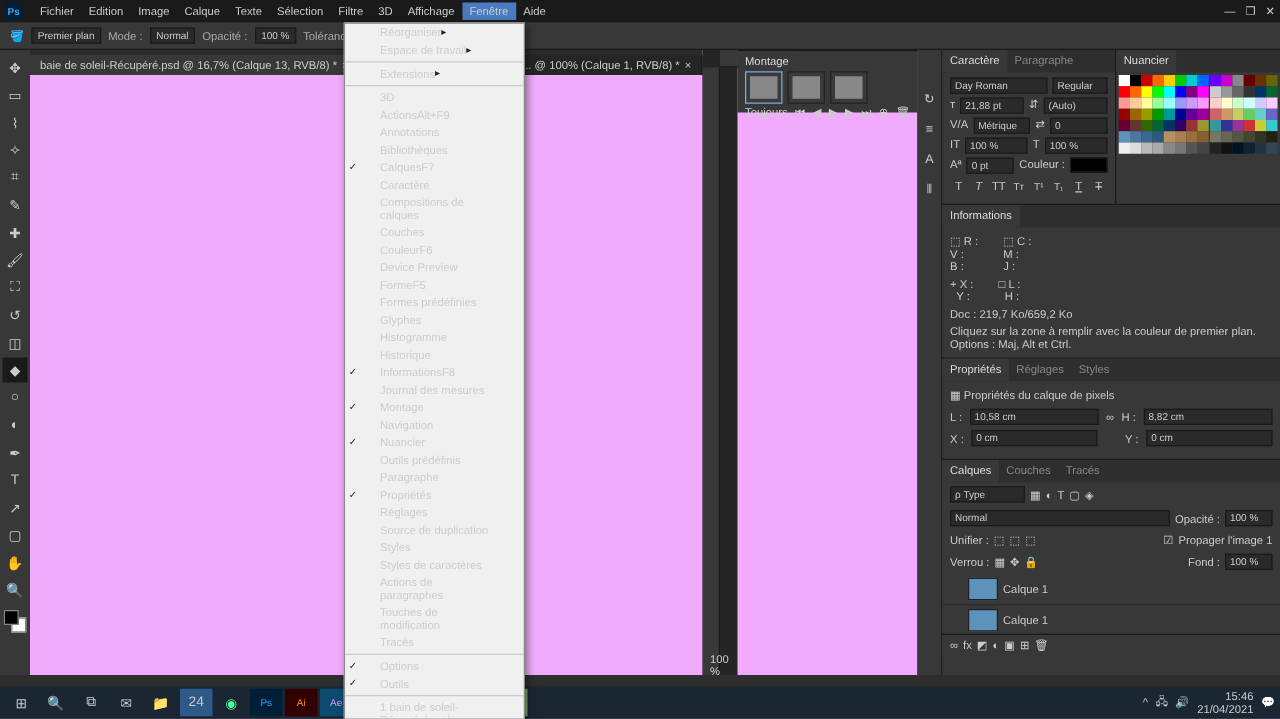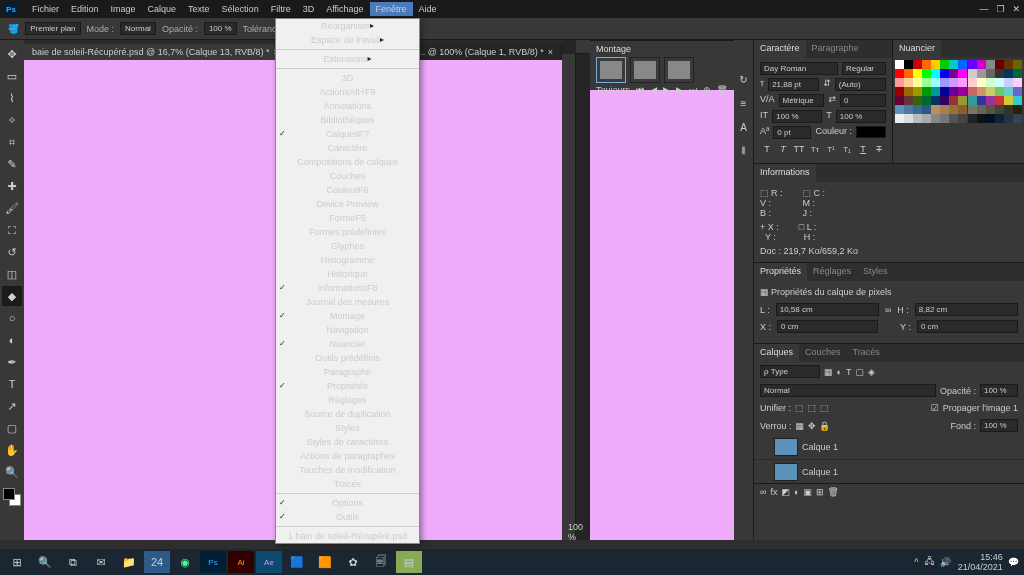--- a/index.html
+++ b/index.html
@@ -27,21 +27,21 @@
 .tab-close{font-size:9px;cursor:pointer}
 .canvas-wrap{flex:1;position:relative;overflow:hidden;background:#252525}
 .ruler-h{position:absolute;top:0;left:14px;right:0;height:14px;background:#383838;border-bottom:1px solid #1a1a1a}
 .ruler-v{position:absolute;top:14px;left:0;width:14px;bottom:0;background:#383838;border-right:1px solid #1a1a1a}
 .canvas{position:absolute;top:30px;left:35px;width:665px;height:410px;background:#5d92bb}
 .resize-panel{position:absolute;top:175px;left:420px;width:28px;background:#4a4a4a;border:1px solid #222;display:flex;flex-direction:column}
 .resize-panel>div{height:28px;border-bottom:1px solid #222;display:flex;align-items:center;justify-content:center;color:#ddd;font-size:10px}
 .resize-panel .red{background:#b03535;color:#fff;font-size:7px;text-align:center}
 .status{position:absolute;bottom:0;left:0;height:16px;display:flex;align-items:center;gap:12px;padding:0 6px;font-size:8px;color:#888}
 .dropdown{position:absolute;top:18px;left:275px;width:145px;background:#f0f0f0;border:1px solid #888;box-shadow:2px 2px 6px rgba(0,0,0,.4);z-index:100}
-.dd-item{padding:2px 10px;color:#222;font-size:9px;display:flex;justify-content:center;position:relative;cursor:pointer}
+.dd-item{padding:2px 28px;color:#222;font-size:9px;display:flex;justify-content:flex-start;position:relative;cursor:pointer}
 .dd-sep{height:1px;background:#ccc;margin:2px 0}
 .dd-check::before{content:"✓";position:absolute;left:3px;font-size:8px}
 .dd-arrow::after{content:"▸";font-size:8px}
 .right-panels{width:290px;background:#383838;display:flex}
 .mid-dock{width:24px;background:#383838;border-right:1px solid #1a1a1a;display:flex;flex-direction:column;align-items:center;padding-top:30px;gap:6px}
 .mid-dock div{width:18px;height:18px;display:flex;align-items:center;justify-content:center;font-size:10px;cursor:pointer}
 .panel-col{flex:1;display:flex;flex-direction:column}
 .panel-stack{display:flex;gap:0}
 .p-char{flex:1;background:#383838;border-bottom:1px solid #1a1a1a}
 .p-swatch{width:132px;background:#383838;border-left:1px solid #1a1a1a;border-bottom:1px solid #1a1a1a;display:flex;flex-direction:column}
@@ -373,20 +373,21 @@
         <div class="info-body">
           <div class="info-row">
             <span>⬚ R :<br>V :<br>B :</span>
             <span>⬚ C :<br>M :<br>J :</span>
           </div>
           <div class="info-row">
             <span>+ X :<br>&nbsp;&nbsp;Y :</span>
             <span>□ L :<br>&nbsp;&nbsp;H :</span>
           </div>
           <div>Doc : 219,7 Ko/659,2 Ko</div>
+          <div style="margin-top:4px;line-height:10px">Cliquez sur la zone à remplir avec la couleur de premier plan. Options : Maj, Alt et Ctrl.</div>
         </div>
       </div>
 
       <div class="props">
         <div class="panel-tabs" id="props-tabs">
             <div class="panel-tab active">Propriétés</div>
             <div class="panel-tab">Réglages</div>
             <div class="panel-tab">Styles</div>
           </div>
         <div class="prop-body">

